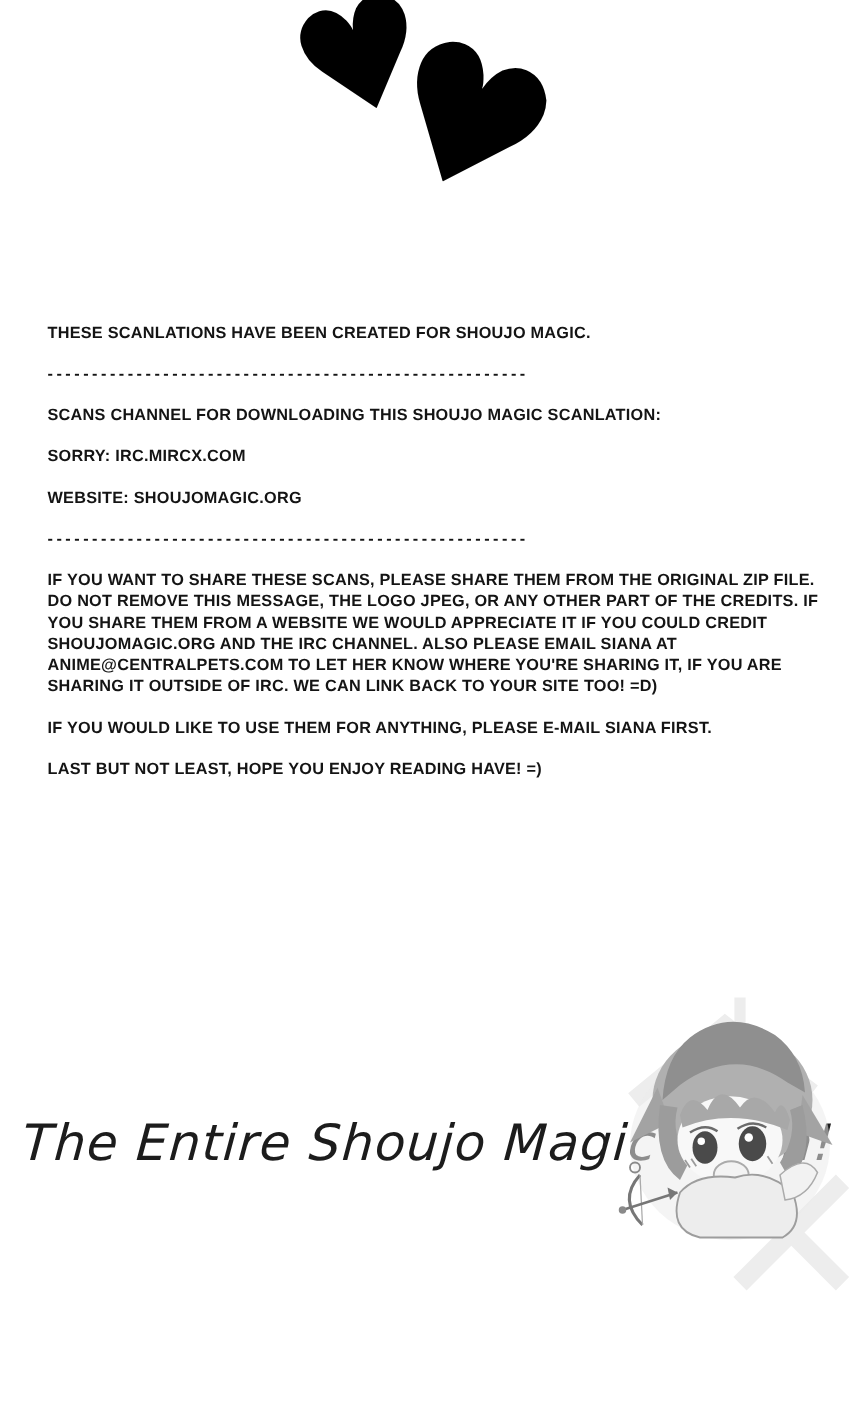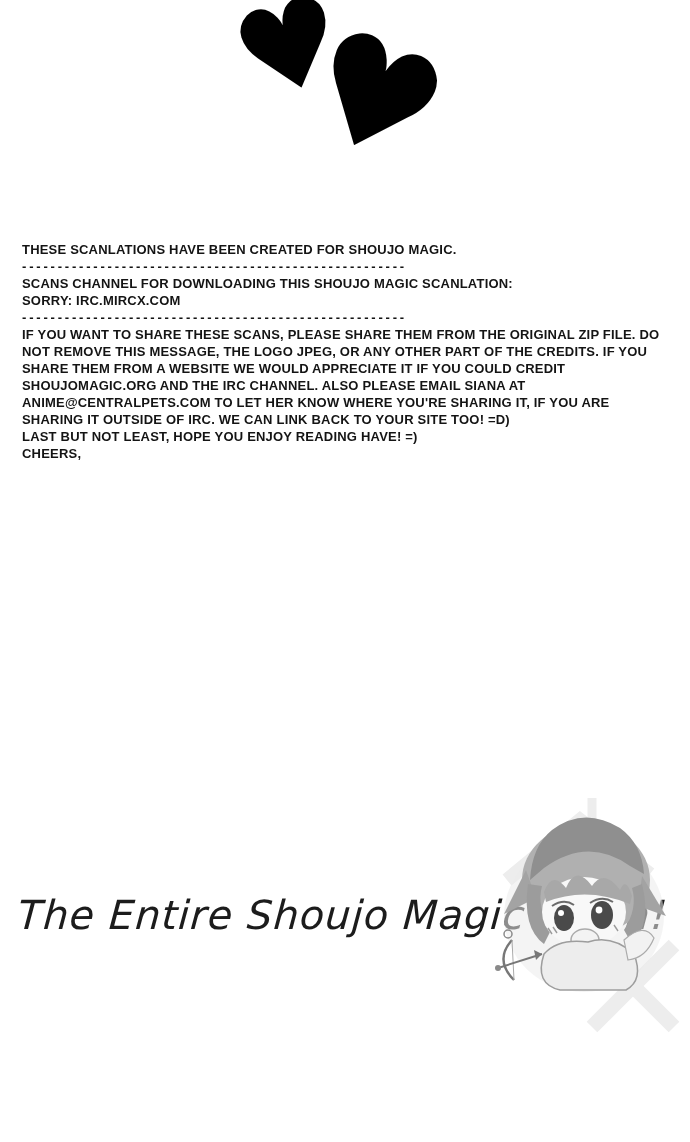--- a/index.html
+++ b/index.html
@@ -13,21 +13,21 @@
     font-family:"DejaVu Sans", sans-serif; user-select:none;
   }
   .heart.h1 { left:236px; top:-12px; font-size:120px; transform:rotate(-17deg); }
   .heart.h2 { left:308px; top:24px; font-size:148px; transform:rotate(23deg); }
 
   
   .textblock {
     position:absolute; left:22px; top:241px; width:650px;
     font-size:13px; font-weight:bold; line-height:17px; letter-spacing:0.2px;
   }
-  .textblock p { margin:0; }
+  .textblock p { margin:16px; }
   .mt17 { margin-top:17px; }
   .mt18 { margin-top:18px; }
   .divider {
     letter-spacing:2.8px; white-space:nowrap; overflow:hidden; width:400px;
   }
 
   
   .signature {
     position:absolute; left:18px; top:892px; width:520px;
     font-family:"DejaVu Sans", sans-serif; font-style:italic; font-weight:normal;
@@ -46,24 +46,25 @@
   <div>
     <span class="heart h1">♥</span>
     <span class="heart h2">♥</span>
   </div>
 
   <div class="textblock">
     <p>THESE SCANLATIONS HAVE BEEN CREATED FOR SHOUJO MAGIC.</p>
     <p class="divider mt17">------------------------------------------------------</p>
     <p>SCANS CHANNEL FOR DOWNLOADING THIS SHOUJO MAGIC SCANLATION:</p>
     <p>SORRY: IRC.MIRCX.COM</p>
+    <p>WEBSITE: SHOUJOMAGIC.ORG</p>
     <p class="divider">------------------------------------------------------</p>
     <p class="mt18">IF YOU WANT TO SHARE THESE SCANS, PLEASE SHARE THEM FROM THE ORIGINAL ZIP FILE. DO NOT REMOVE THIS MESSAGE, THE LOGO JPEG, OR ANY OTHER PART OF THE CREDITS. IF YOU SHARE THEM FROM A WEBSITE WE WOULD APPRECIATE IT IF YOU COULD CREDIT SHOUJOMAGIC.ORG AND THE IRC CHANNEL. ALSO PLEASE EMAIL SIANA AT ANIME@CENTRALPETS.COM TO LET HER KNOW WHERE YOU'RE SHARING IT, IF YOU ARE SHARING IT OUTSIDE OF IRC. WE CAN LINK BACK TO YOUR SITE TOO! =D)</p>
+    <p class="mt17">IF YOU WOULD LIKE TO USE THEM FOR ANYTHING, PLEASE E-MAIL SIANA FIRST.</p>
     <p class="mt17">LAST BUT NOT LEAST, HOPE YOU ENJOY READING HAVE! =)</p>
-    <p class="mt17">CHEERS,</p>
   </div>
 
   <div class="signature">The Entire Shoujo Magic Team!</div>
 
   <svg class="mascot" width="198" height="262" viewBox="0 0 198 262" aria-hidden="true">
 
     <g stroke="#ededed" fill="none">
       <line x1="100" y1="10" x2="100" y2="60" stroke-width="9"></line>
       <polyline points="15,92 88,32 158,86" stroke-width="14"></polyline>
       <line x1="100" y1="157" x2="182" y2="239" stroke-width="15"></line>

